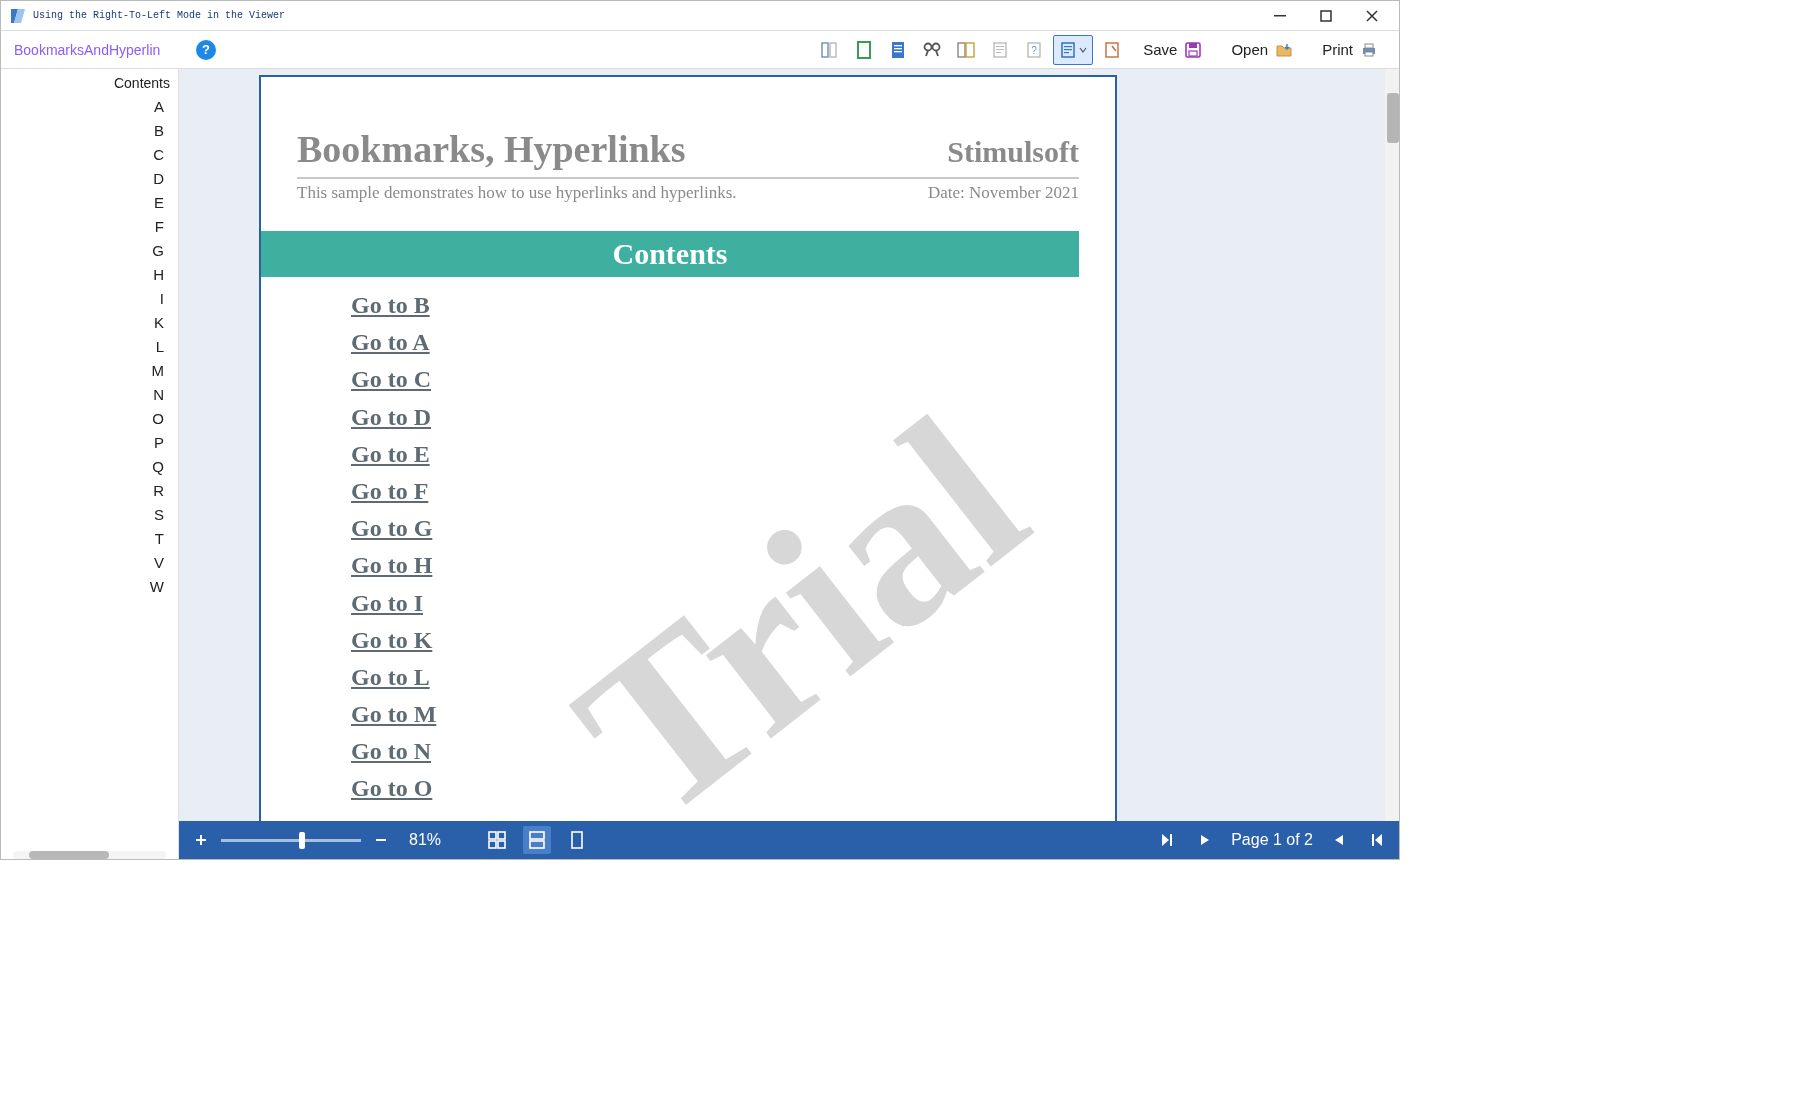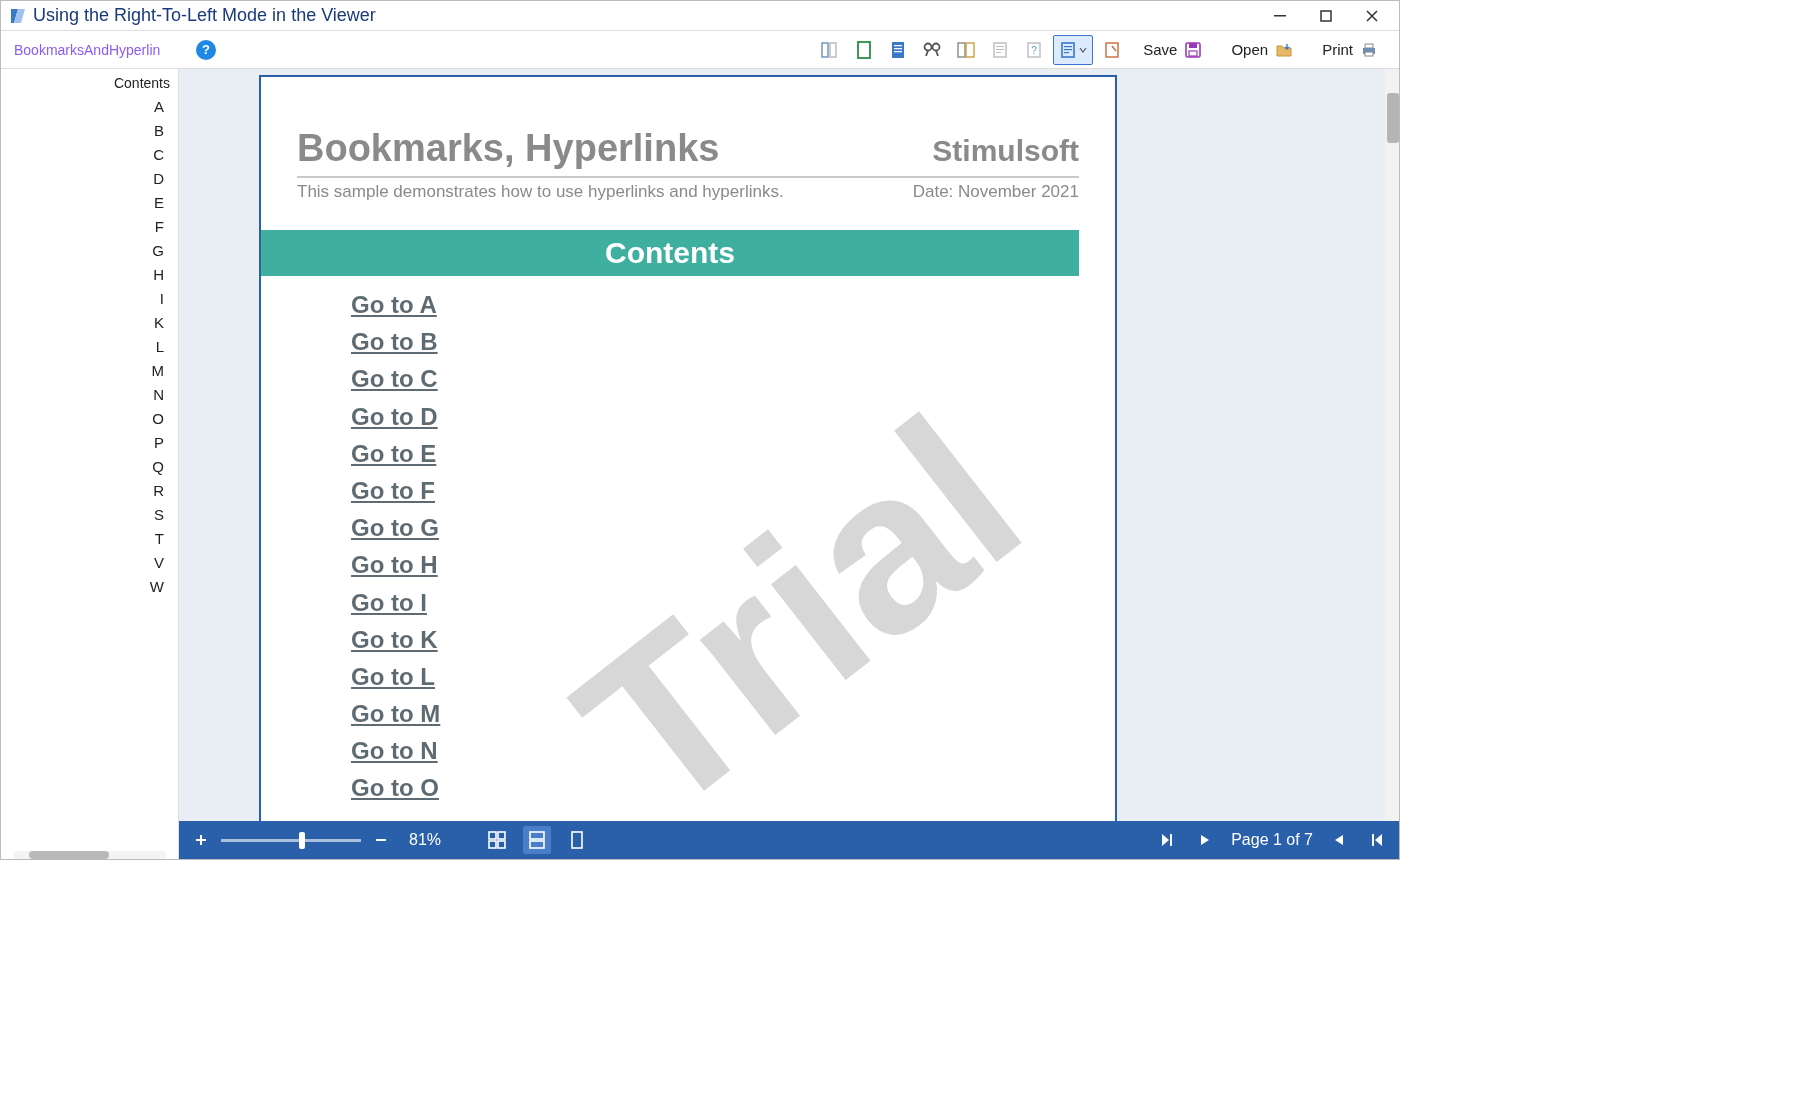--- a/index.html
+++ b/index.html
@@ -1,21 +1,21 @@
 <!DOCTYPE html>
 <html><head>
 <meta charset="utf-8">
 <style>
   * { box-sizing: border-box; margin: 0; padding: 0; }
   html, body { width: 100%; height: 100%; font-family: "Segoe UI", Arial, sans-serif; font-size: 13px; background: #fff; overflow: hidden; }
   .window { width: 1400px; height: 860px; display: flex; flex-direction: column; border: 1px solid #bbb; }
   
   .titlebar { height: 30px; display: flex; align-items: center; padding: 0 4px; border-bottom: 1px solid #ddd; }
   .titlebar .app-icon { width: 18px; height: 18px; margin: 0 6px 0 4px; display:flex; }
-  .titlebar .title { font-size: 18px; color: #1a3a7a; }
+  .titlebar .title { font-size: 10px; color: #1a3a7a; font-family: Liberation Mono, monospace; }
   .titlebar .spacer { flex: 1; }
   .winbtn { width: 46px; height: 30px; display: flex; align-items: center; justify-content: center; color: #333; }
   .winbtn svg { display:block; }
   
   .toolbar { height: 38px; display: flex; align-items: center; border-bottom: 1px solid #ddd; padding-right: 6px; }
   .bookmark-root { width: 178px; padding-left: 2px; font-size: 14px; color: #8b5cf6; white-space: nowrap; overflow: hidden; margin-left: 11px; }
   .help-circle { width: 20px; height: 20px; border-radius: 50%; background: #1e88e5; color: #fff; font-weight: bold; font-size: 13px; display:flex; align-items:center; justify-content:center; margin-left: 6px; }
   .toolbar .spacer { flex: 1; }
   .tbtn { width: 30px; height: 30px; display: flex; align-items: center; justify-content: center; margin: 0 2px; border: 1px solid transparent; border-radius: 2px; }
   .tbtn.selected { border: 1px solid #3a78c9; background: #dceaff; }
@@ -26,21 +26,21 @@
   
   .body { flex: 1; display: flex; min-height: 0; }
   .sidebar { width: 178px; border-right: 1px solid #e0e0e0; padding-top: 2px; overflow: hidden; position: relative; }
   .sidebar .contents-label { font-size: 14px; color:#222; text-align: right; padding-right: 8px; line-height: 24px; }
   .sidebar .bk-item { font-size: 15px; color:#222; text-align: right; padding-right: 14px; line-height: 24px; display:block; }
   .sb-scroll { position:absolute; bottom:0; left:12px; right:12px; height:8px; background:#f4f4f4; border-radius:4px; }
   .sb-scroll .thumb { position:absolute; left:16px; top:0; height:8px; width:80px; background:#b8b8b8; border-radius:4px; }
   
   .viewer { flex:1; display:flex; flex-direction:column; min-width:0; }
   .canvas { flex:1; background:#e9eef4; position:relative; overflow:hidden; }
-  .page { position:absolute; left:80px; top:6px; width:858px; height:760px; background:#fff; border:2px solid #2a5faa; overflow:hidden; }
+  .page { position:absolute; left:80px; top:6px; width:858px; height:760px; background:#fff; border:2px solid #2a5faa; overflow:hidden;font-family:Liberation Serif, serif; }
   .page .hdr { padding: 50px 36px 0 36px; }
   .page .hdr-row { display:flex; align-items:baseline; }
   .page .hdr-title { font-size: 38px; font-weight: 700; color:#8a8a8a; flex:1; }
   .page .hdr-brand { font-size: 30px; font-weight: 700; color:#8a8a8a; }
   .page .hdr-rule { border:none; border-top:2px solid #c8c8c8; margin: 6px 0 4px 0; }
   .page .hdr-sub { display:flex; font-size:17px; color:#8a8a8a; }
   .page .hdr-sub .left { flex:1; }
   .page .contents-bar { margin: 28px 36px 6px 0; background:#3fb0a0; color:#fff; text-align:center; font-size:30px; font-weight:700; padding: 6px 0; }
   .page .links { padding: 4px 0 0 90px; }
   .page .links a { display:block; font-size:24px; font-weight:700; color:#5f6b72; text-decoration: underline; line-height: 1.55; }
@@ -228,22 +228,22 @@
               <div class="hdr-brand">Stimulsoft</div>
             </div>
             <hr class="hdr-rule">
             <div class="hdr-sub">
               <div class="left">This sample demonstrates how to use hyperlinks and hyperlinks.</div>
               <div>Date: November 2021</div>
             </div>
           </div>
           <div class="contents-bar">Contents</div>
           <div class="links">
+            <a>Go to B</a>
             <a>Go to A</a>
-            <a>Go to B</a>
             <a>Go to C</a>
             <a>Go to D</a>
             <a>Go to E</a>
             <a>Go to F</a>
             <a>Go to G</a>
             <a>Go to H</a>
             <a>Go to I</a>
             <a>Go to K</a>
             <a>Go to L</a>
             <a>Go to M</a>
@@ -303,21 +303,21 @@
           <svg width="16" height="16" viewBox="0 0 16 16">
               <path d="M3 2 L10 8 L3 14 Z" fill="#fff"></path>
               <rect x="11" y="2" width="2" height="12" fill="#fff"></rect>
             </svg>
         </span>
         <span class="sicon">
           <svg width="14" height="14" viewBox="0 0 14 14">
               <path d="M3 2 L11 7 L3 12 Z" fill="#fff"></path>
             </svg>
         </span>
-        <span class="plabel">Page 1 of 7</span>
+        <span class="plabel">Page 1 of 2</span>
         <span class="sicon">
           <svg width="14" height="14" viewBox="0 0 14 14">
               <path d="M11 2 L3 7 L11 12 Z" fill="#fff"></path>
             </svg>
         </span>
         <span class="sicon">
           <svg width="16" height="16" viewBox="0 0 16 16">
               <rect x="3" y="2" width="2" height="12" fill="#fff"></rect>
               <path d="M13 2 L6 8 L13 14 Z" fill="#fff"></path>
             </svg>

